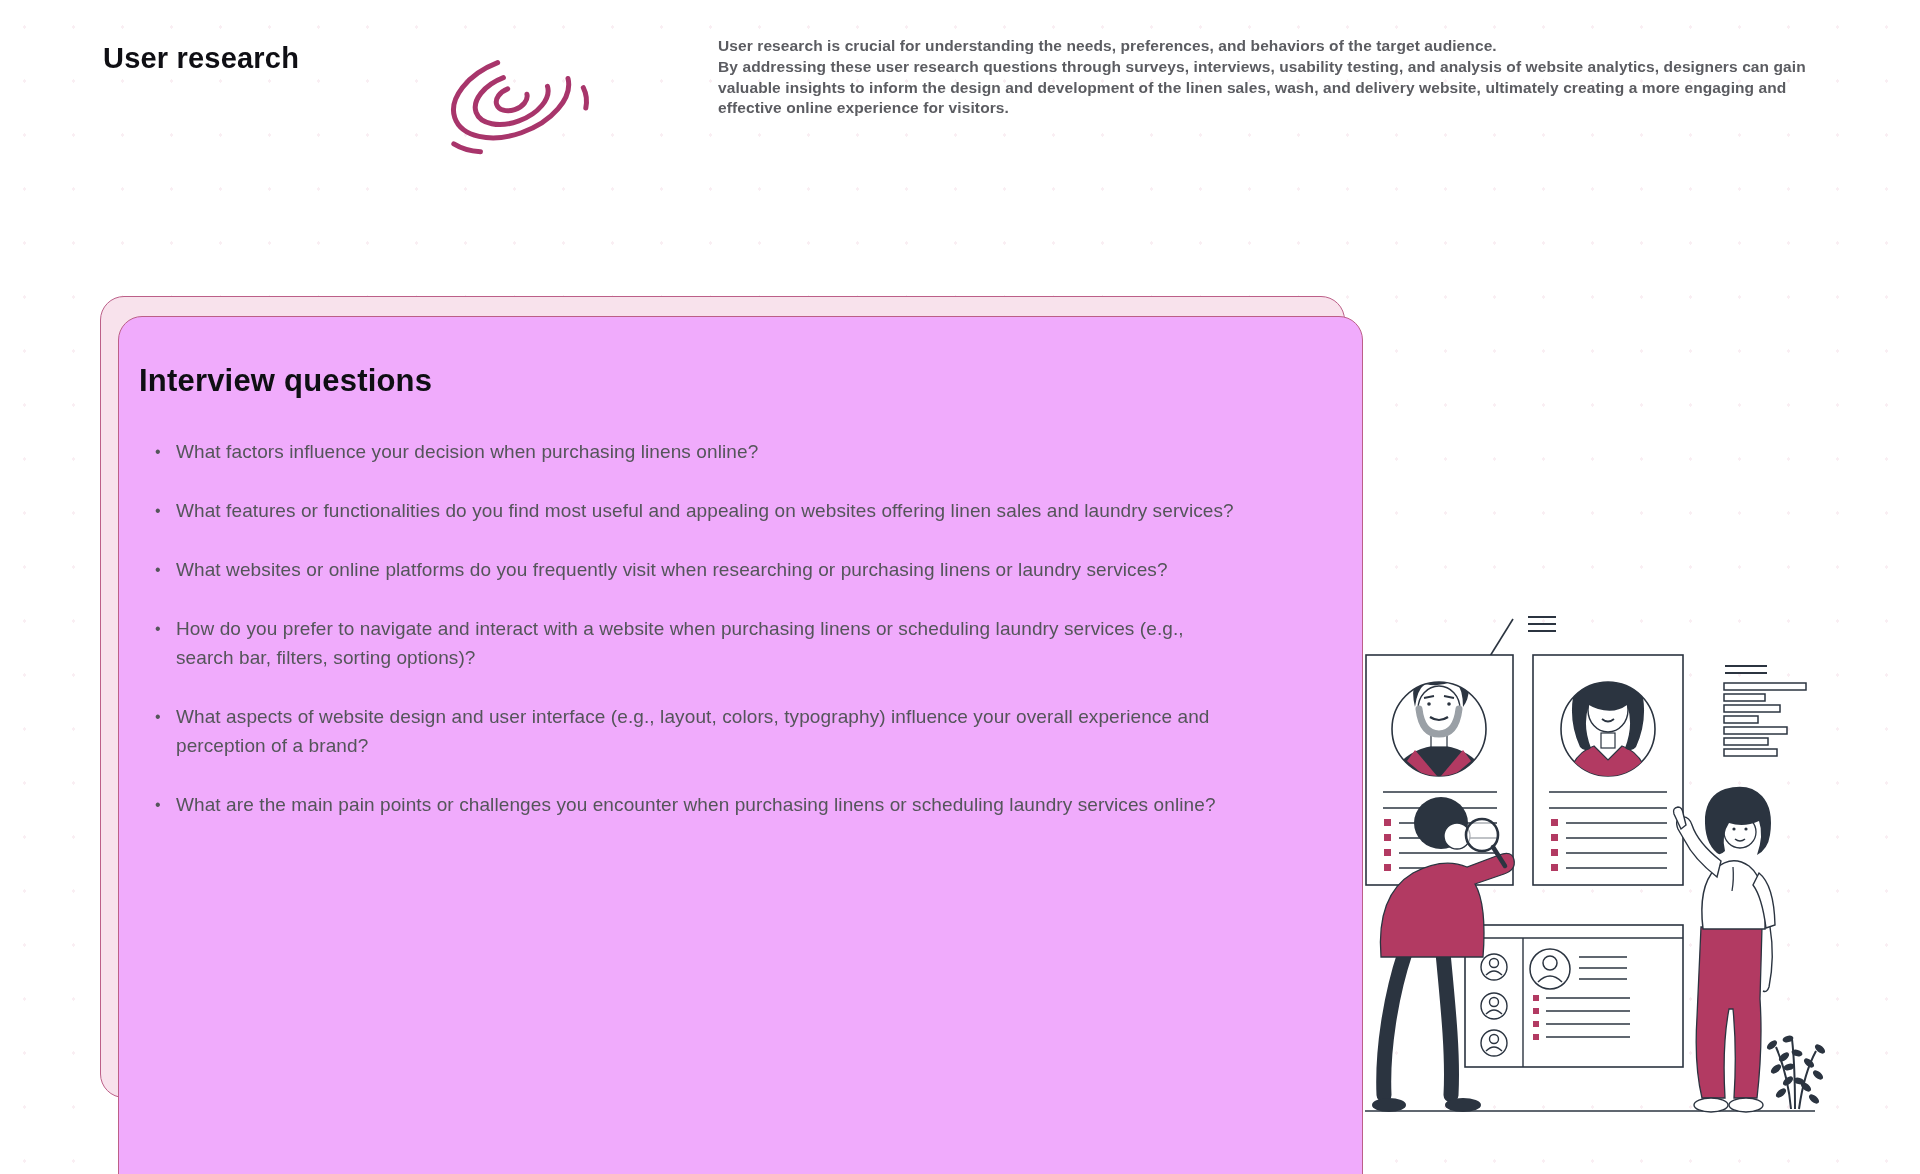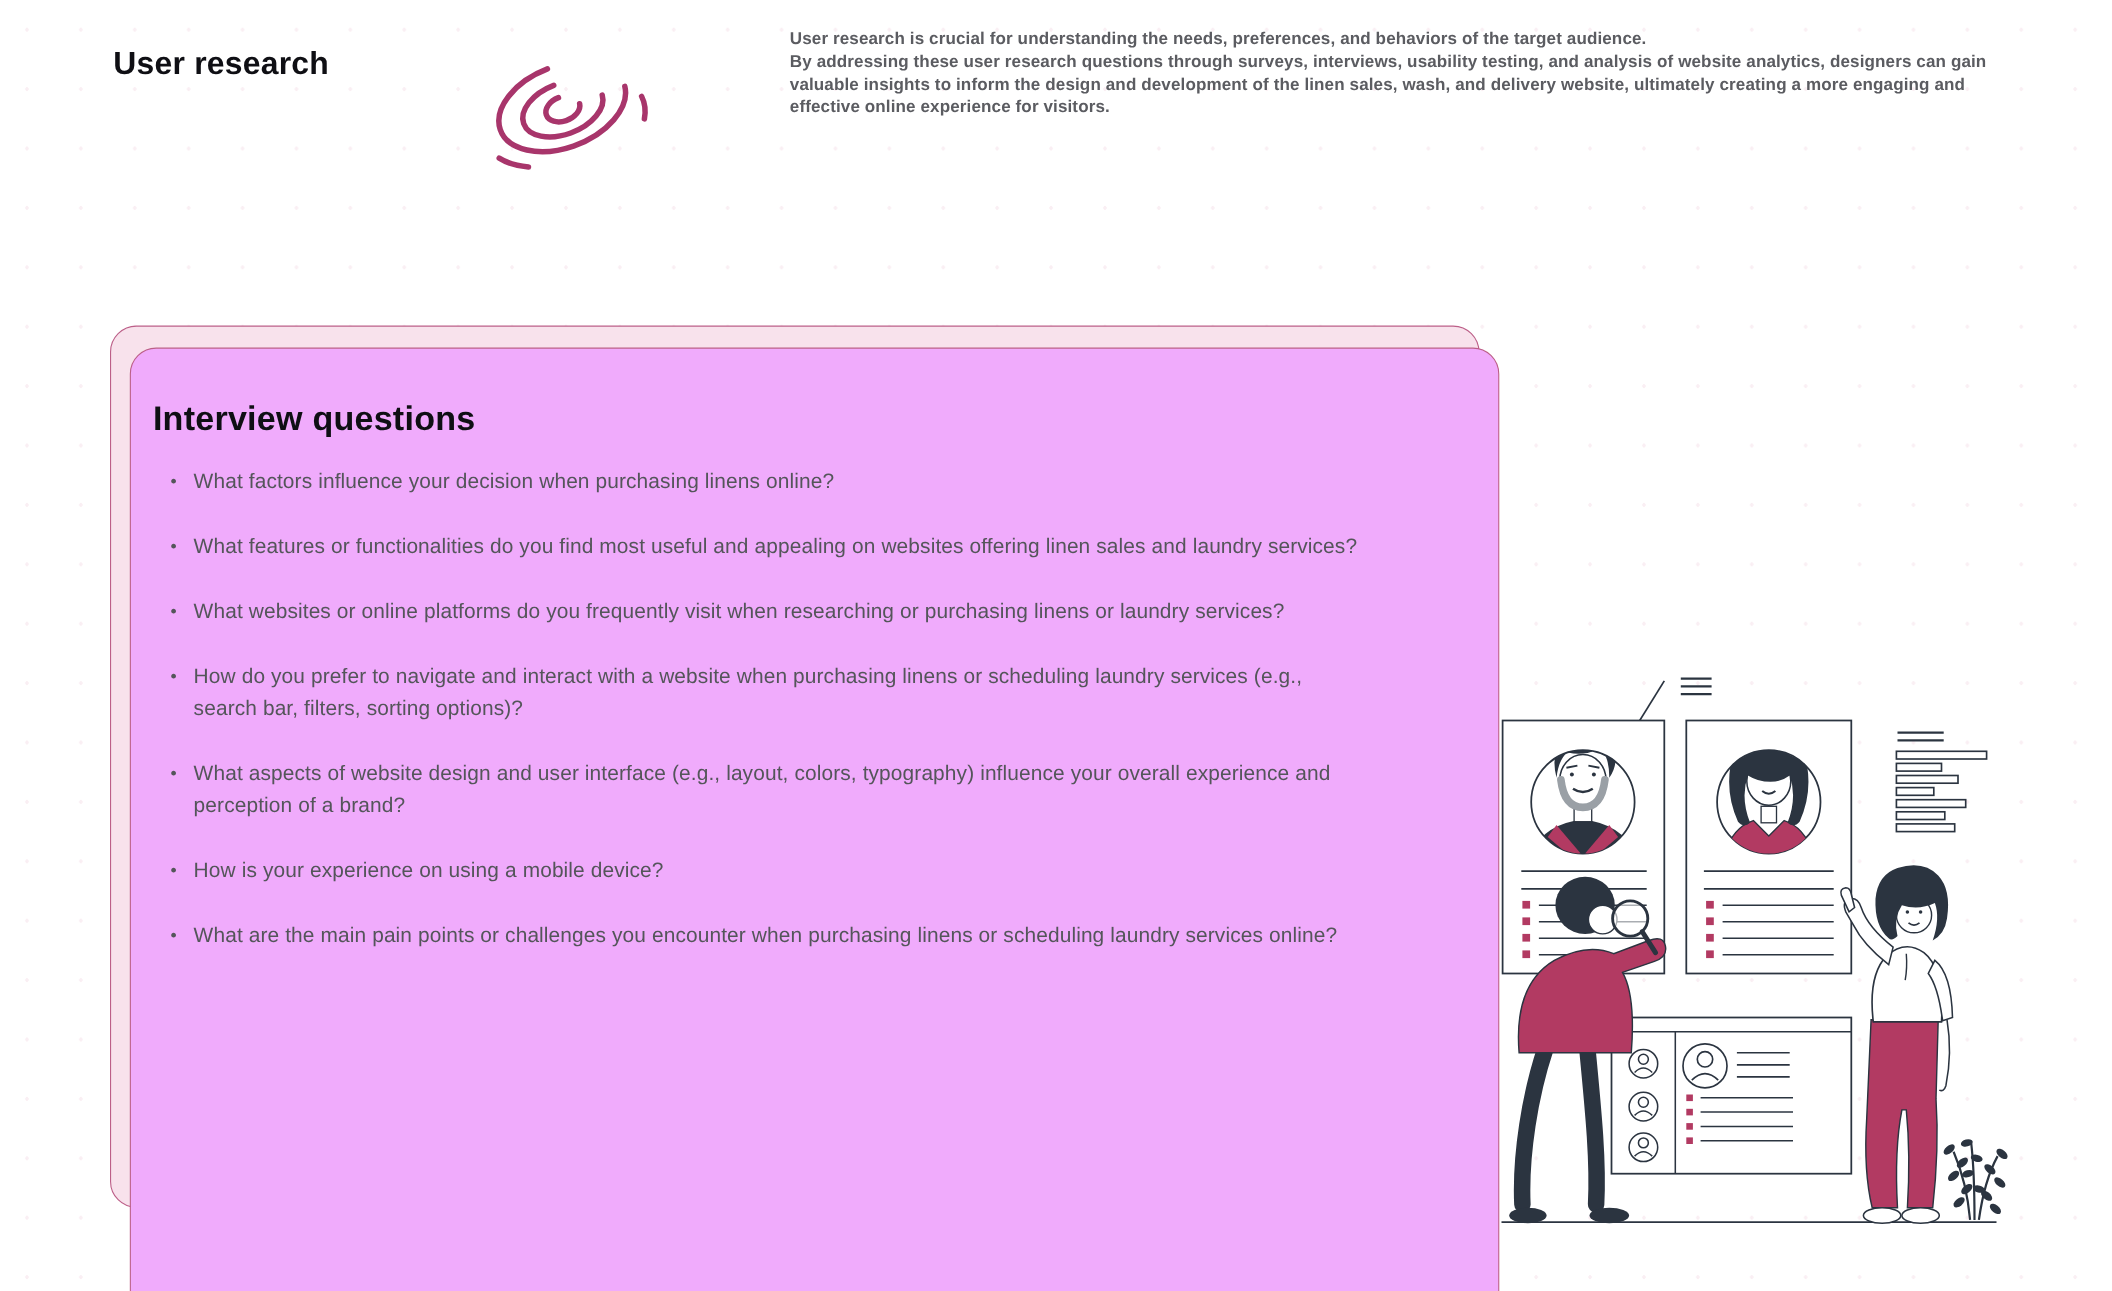--- a/index.html
+++ b/index.html
@@ -15,40 +15,40 @@
   }
   .canvas{position:absolute;inset:0;}
 
   
   .page-title{
     position:absolute;left:103px;top:42px;margin:0;
     font-size:29px;font-weight:bold;color:#0f0f14;letter-spacing:.2px;
   }
   .logo{position:absolute;left:426px;top:44px;}
   .intro{
-    position:absolute;left:718px;top:26px;width:1108px;
+    position:absolute;left:718px;top:36px;width:1108px;
     font-size:15.5px;line-height:20.8px;font-weight:bold;
     color:#5b5c61;letter-spacing:.1px;
   }
   .intro p{margin:0;}
   .intro p + p{margin-top:21px;}
 
   
   .card-back{
     position:absolute;left:100px;top:296px;width:1245px;height:802px;
     background:#f8e2ec;border:1.5px solid #bc5f88;border-radius:24px;
     box-sizing:border-box;z-index:1;
   }
   .card{
     position:absolute;left:118px;top:316px;width:1245px;height:948px;
     background:#f0abfc;border:1.5px solid #bc5f88;border-radius:24px;
     box-sizing:border-box;padding:46px 40px 0 20px;z-index:2;
   }
   .card-title{margin:0;font-size:31px;font-weight:bold;color:#0f0f14;letter-spacing:.2px;}
-  .question-list{margin:25px 0 0 0;padding:0;list-style:none;width:1100px;}
+  .question-list{margin:38px 0 0 0;padding:0;list-style:none;width:1100px;}
   .question-list li{
     position:relative;padding-left:37px;margin-bottom:30px;
     font-size:19px;line-height:29px;color:#54555a;letter-spacing:.1px;
   }
   .question-list li::before{
     content:"\2022";position:absolute;left:16px;top:0;
     font-size:16px;line-height:29px;color:#54555a;
   }
 
   
@@ -78,21 +78,20 @@
   <div class="card-back"></div>
 
   <section class="card">
     <h2 class="card-title">Interview questions</h2>
     <ul class="question-list">
       <li>What factors influence your decision when purchasing linens online?</li>
       <li>What features or functionalities do you find most useful and appealing on websites offering linen sales and laundry services?</li>
       <li>What websites or online platforms do you frequently visit when researching or purchasing linens or laundry services?</li>
       <li>How do you prefer to navigate and interact with a website when purchasing linens or scheduling laundry services (e.g., search bar, filters, sorting options)?</li>
       <li>What aspects of website design and user interface (e.g., layout, colors, typography) influence your overall experience and perception of a brand?</li>
-      <li>How is your experience on using a mobile device?</li>
       <li>What are the main pain points or challenges you encounter when purchasing linens or scheduling laundry services online?</li>
     </ul>
   </section>
 
   <svg class="illus" viewBox="0 0 557 525" aria-hidden="true">
     <defs>
       <clipPath id="avL">
           <circle cx="76" cy="134" r="47"></circle>
         </clipPath>
       <clipPath id="avR">

